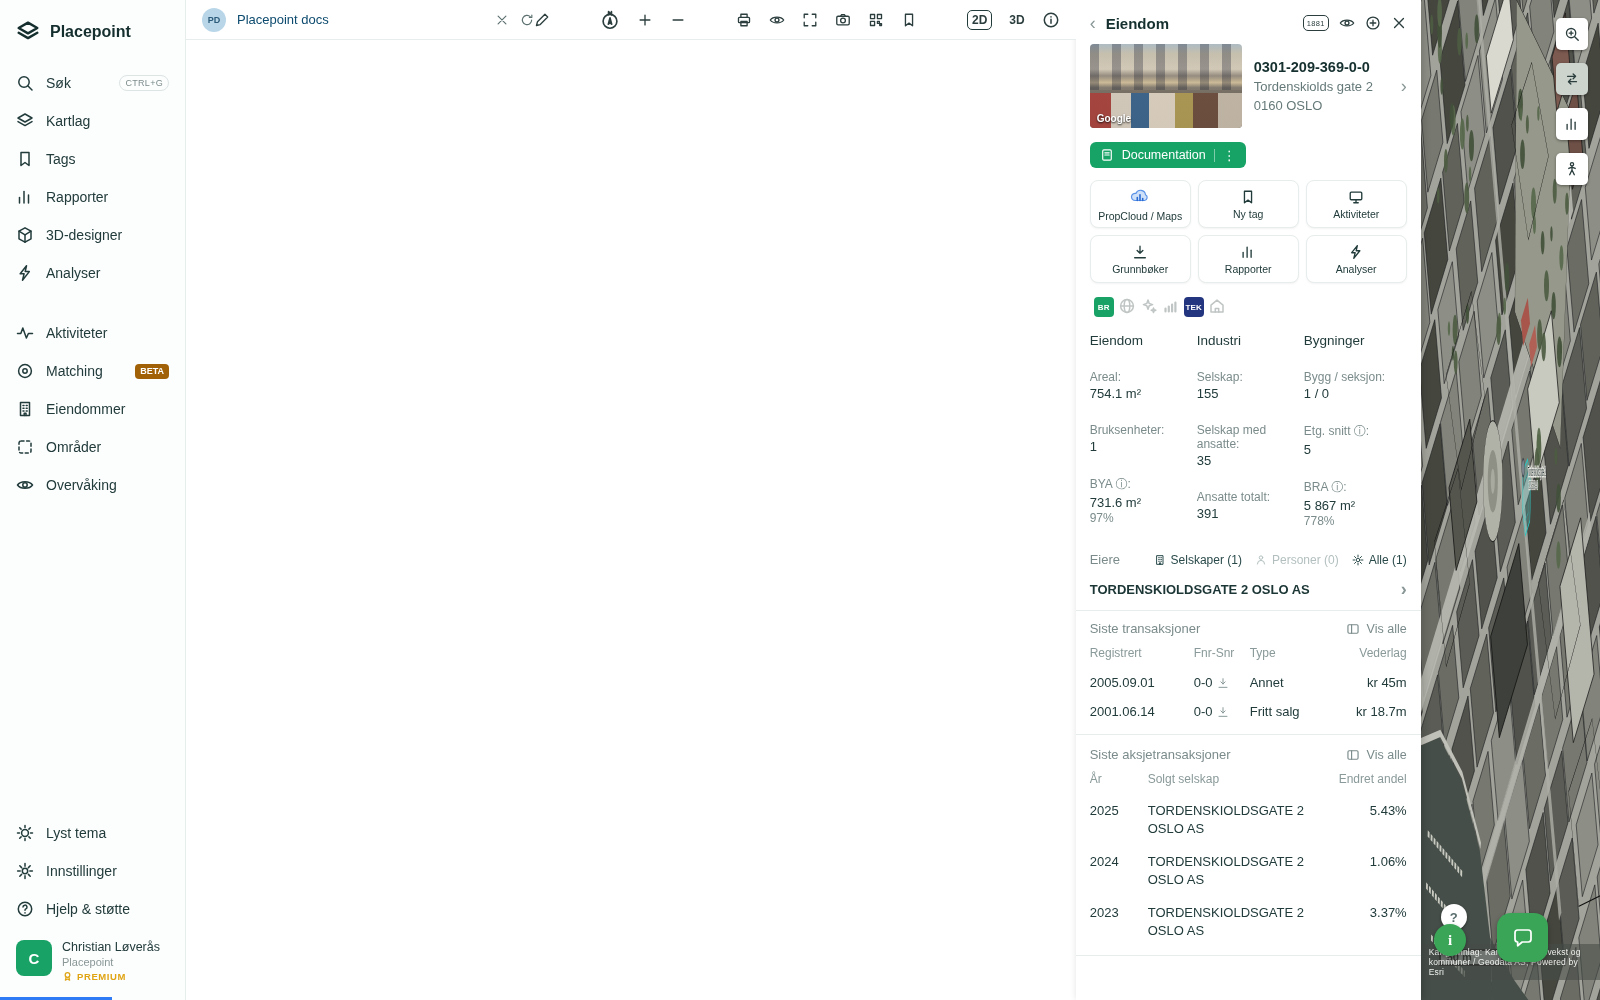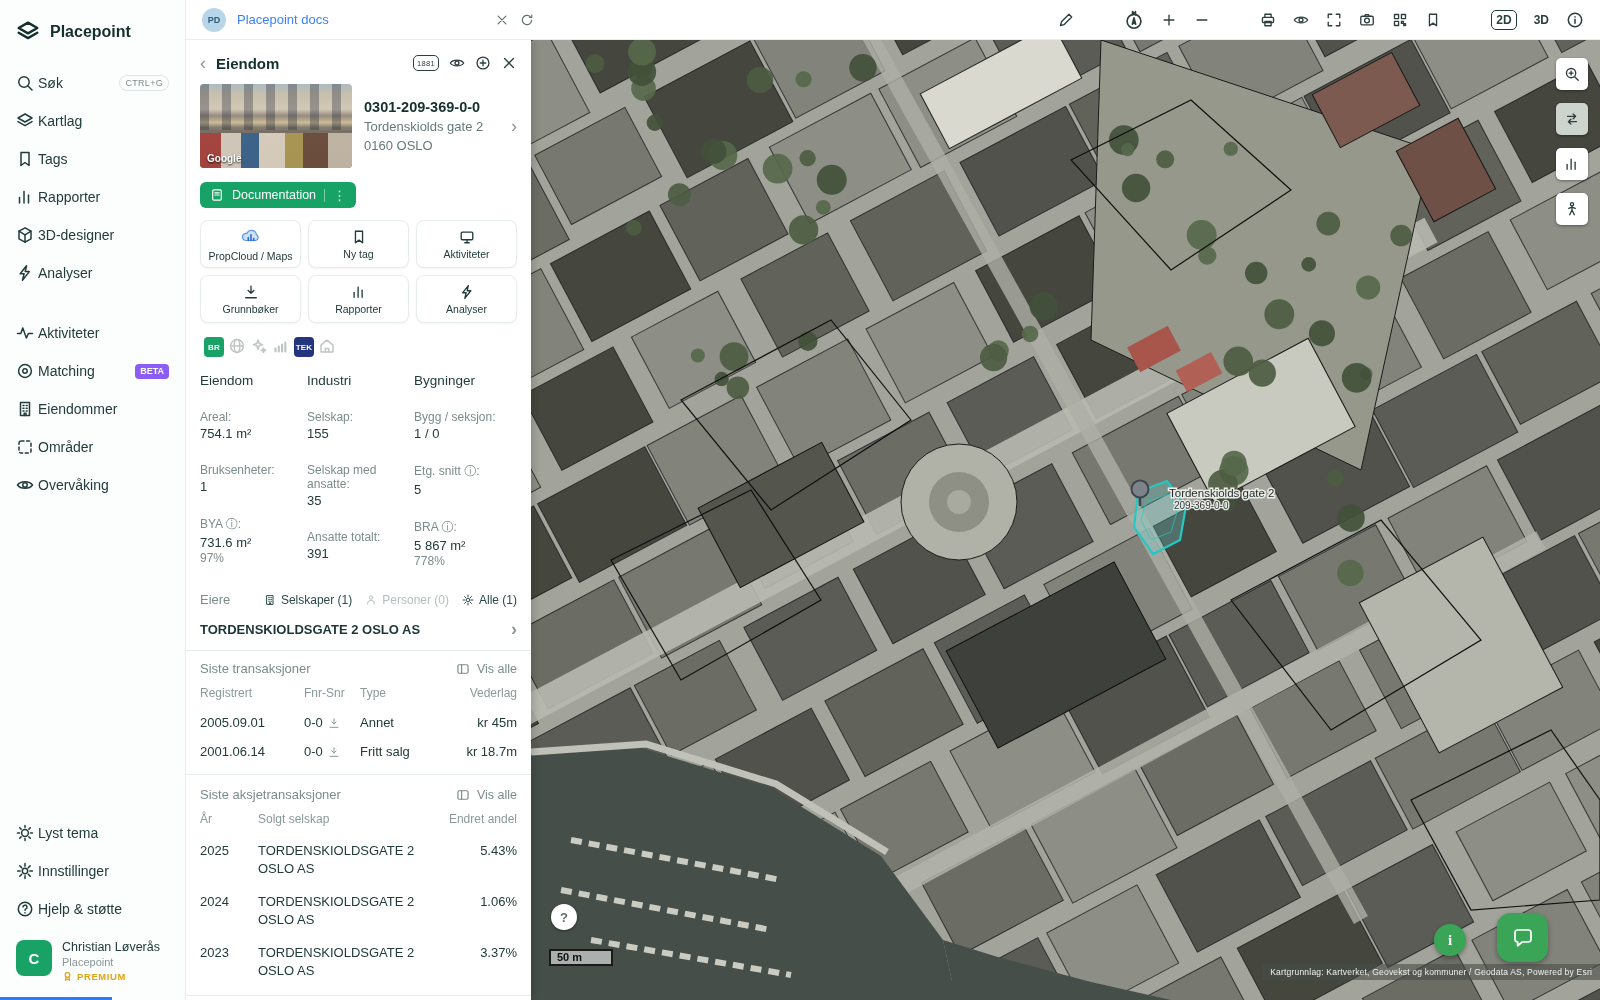--- a/index.html
+++ b/index.html
@@ -9,39 +9,39 @@
 
   svg.ic{fill:none;stroke:currentColor;stroke-width:1.5;stroke-linecap:round;stroke-linejoin:round;flex-shrink:0}
   .i11{width:11px;height:11px}.i12{width:12px;height:12px}.i14{width:14px;height:14px}
   .i16{width:16px;height:16px}.i18{width:18px;height:18px}.i20{width:20px;height:20px}.i24{width:24px;height:24px}
 
   
   .sidebar{width:186px;background:#fcfdfd;border-right:1px solid #e7ecec;display:flex;flex-direction:column;position:relative;flex-shrink:0;z-index:10}
   .brand{display:flex;align-items:center;gap:10px;padding:20px 16px 16px}
   .brand-name{font-size:16px;font-weight:bold;color:#152e2e}
   .nav{padding:4px 0}
-  .nav-item{display:flex;align-items:center;gap:4px;height:38px;padding:0 16px;font-size:14px;color:#223b3b;cursor:pointer}
+  .nav-item{display:flex;align-items:center;gap:12px;height:38px;padding:0 16px;font-size:14px;color:#223b3b;cursor:pointer}
   .nav-item .lbl{flex:1;white-space:nowrap}
   .kbd{font-size:9px;color:#7d8c8c;border:1px solid #dde4e4;border-radius:8px;padding:2px 5px;letter-spacing:.3px}
-  .beta{font-size:9px;font-weight:bold;color:#fff;background:#8b5cf6;border-radius:4px;padding:2.5px 5px}
+  .beta{font-size:9px;font-weight:bold;color:#fff;background:#a16207;border-radius:4px;padding:2.5px 5px}
   .nav-gap{height:22px}
   .sidebar-bottom{margin-top:auto}
   .user{display:flex;align-items:flex-start;gap:10px;padding:12px 16px 18px}
   .avatar{width:36px;height:36px;border-radius:8px;background:#18a266;color:#fff;font-weight:bold;font-size:15px;display:flex;align-items:center;justify-content:center;flex-shrink:0}
   .user-name{font-size:12.5px;color:#223b3b}
   .user-org{font-size:11px;color:#8a9797;margin-top:2px}
   .premium{display:flex;align-items:flex-end;gap:4px;color:#e0a515;font-size:9.5px;font-weight:bold;letter-spacing:.6px;margin-top:3px}
   .resize-strip{position:absolute;bottom:0;left:0;width:112px;height:3px;background:#2f7bf6}
 
   
-  .main{flex:1;display:flex;flex-direction:column;min-width:0}
+  .main{flex:1;display:flex;flex-direction:row;min-width:0}
   .topbar{height:40px;background:#fff;border-bottom:1px solid #e7ecec;display:flex;align-items:center;padding:0 16px;flex-shrink:0;z-index:9}
   .search{display:flex;align-items:center;gap:11px;width:332px;color:#5d7070}
   .pd-badge{width:24px;height:24px;border-radius:50%;background:#b9d6e8;color:#2c5a7a;font-size:9px;font-weight:bold;display:flex;align-items:center;justify-content:center}
-  .search-text{font-size:13px;color:#3b82f6;flex:1}
+  .search-text{font-size:13px;color:#0c4a6e;flex:1}
   .tb-icons{margin-left:auto;display:flex;align-items:center;gap:17px;color:#2c3e3e}
   .tb-gap{width:16px}
   .tb-btn{display:flex;align-items:center;cursor:pointer}
   .mode-2d{border:1.6px solid #223b3b;border-radius:5px;padding:2px 4px;font-size:12px;font-weight:bold;cursor:pointer}
   .mode-3d{font-size:12px;font-weight:bold;cursor:pointer}
 
   .content{flex:1;display:flex;min-height:0}
 
   
   .panel{width:345px;background:#fff;flex-shrink:0;overflow:hidden;display:flex;flex-direction:column;box-shadow:2px 0 8px rgba(0,0,0,.18);z-index:8}

